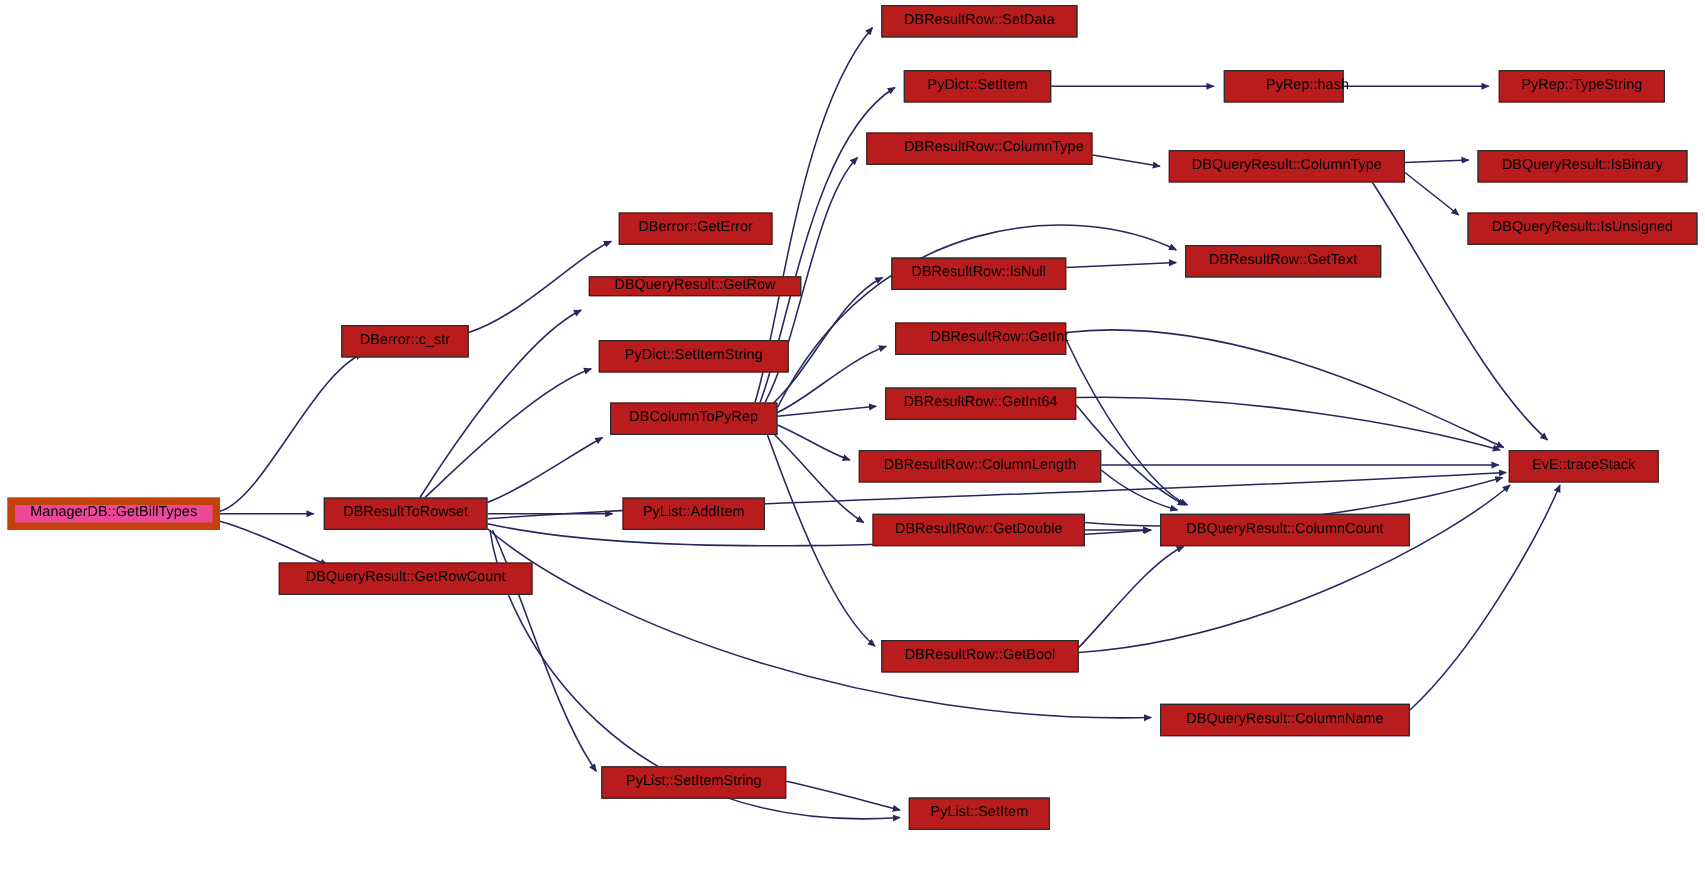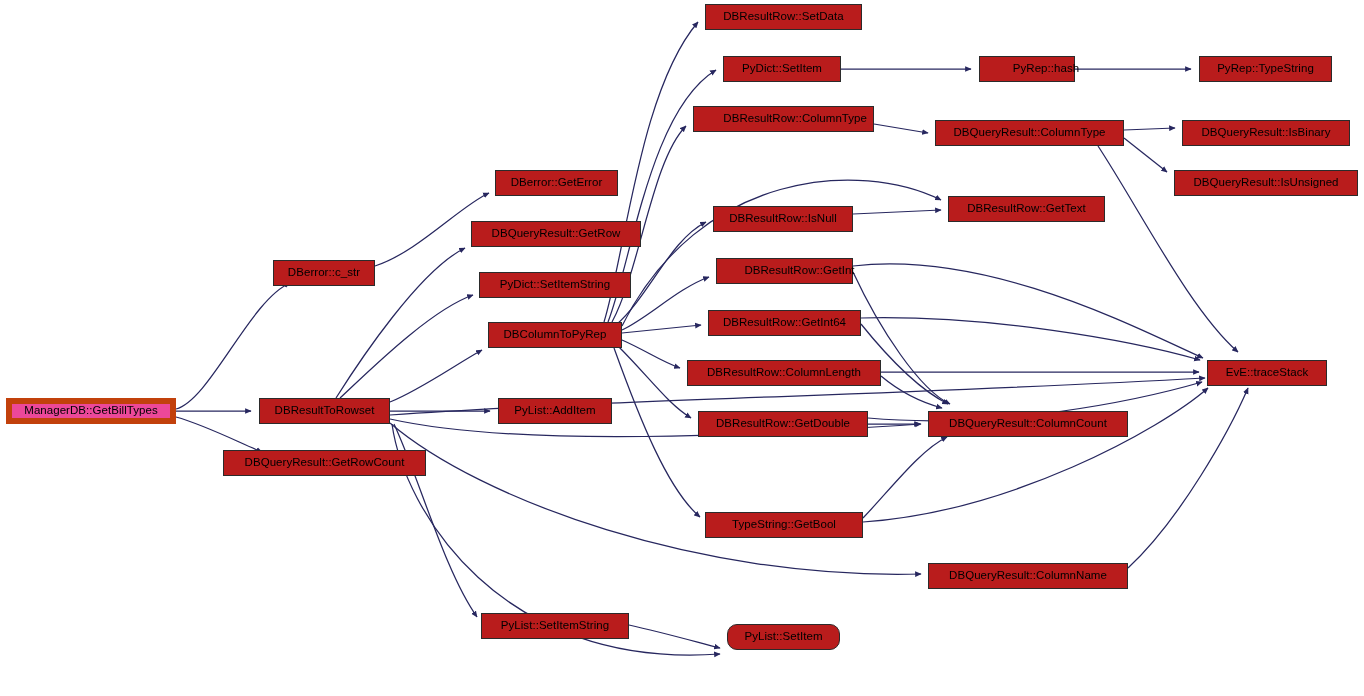--- a/index.html
+++ b/index.html
@@ -111,36 +111,36 @@
       </div>
       <div class="node" style="left: 223px; top: 450px; width: 203px; height: 26px;">
         <span class="node-label">DBQueryResult::GetRowCount</span>
       </div>
       <div class="node" style="left: 273px; top: 260px; width: 102px; height: 26px;">
         <span class="node-label">DBerror::c_str</span>
       </div>
       <div class="node" style="left: 495px; top: 170px; width: 123px; height: 26px;">
         <span class="node-label">DBerror::GetError</span>
       </div>
-      <div class="node" style="left: 471px; top: 221px; width: 170px; height: 26px;">
+      <div class="node" style="left: 471px; top: 221px; width: 170px; height: 16px;">
         <span class="node-label">DBQueryResult::GetRow</span>
       </div>
       <div class="node" style="left: 479px; top: 272px; width: 152px; height: 26px;">
         <span class="node-label">PyDict::SetItemString</span>
       </div>
       <div class="node" style="left: 488px; top: 322px; width: 134px; height: 26px;">
         <span class="node-label">DBColumnToPyRep</span>
       </div>
       <div class="node" style="left: 498px; top: 398px; width: 114px; height: 26px;">
         <span class="node-label">PyList::AddItem</span>
       </div>
       <div class="node" style="left: 481px; top: 613px; width: 148px; height: 26px;">
         <span class="node-label">PyList::SetItemString</span>
       </div>
-      <div class="node" style="left: 727px; top: 624px; width: 113px; height: 26px; border-radius: 10px;">
+      <div class="node" style="left: 727px; top: 638px; width: 113px; height: 26px;">
         <span class="node-label">PyList::SetItem</span>
       </div>
       <div class="node" style="left: 705px; top: 4px; width: 157px; height: 26px;">
         <span class="node-label">DBResultRow::SetData</span>
       </div>
       <div class="node" style="left: 723px; top: 56px; width: 118px; height: 26px;">
         <span class="node-label">PyDict::SetItem</span>
       </div>
       <div class="node" style="left: 979px; top: 56px; width: 96px; height: 26px; padding-left: 38px;">
         <span class="node-label">PyRep::hash</span>
@@ -178,20 +178,20 @@
       <div class="node" style="left: 698px; top: 411px; width: 170px; height: 26px;">
         <span class="node-label">DBResultRow::GetDouble</span>
       </div>
       <div class="node" style="left: 928px; top: 411px; width: 200px; height: 26px;">
         <span class="node-label">DBQueryResult::ColumnCount</span>
       </div>
       <div class="node" style="left: 1207px; top: 360px; width: 120px; height: 26px;">
         <span class="node-label">EvE::traceStack</span>
       </div>
       <div class="node" style="left: 705px; top: 512px; width: 158px; height: 26px;">
-        <span class="node-label">TypeString::GetBool</span>
+        <span class="node-label">DBResultRow::GetBool</span>
       </div>
       <div class="node" style="left: 928px; top: 563px; width: 200px; height: 26px;">
         <span class="node-label">DBQueryResult::ColumnName</span>
       </div>
     </div>
 
 </div>
 
 </body></html>

